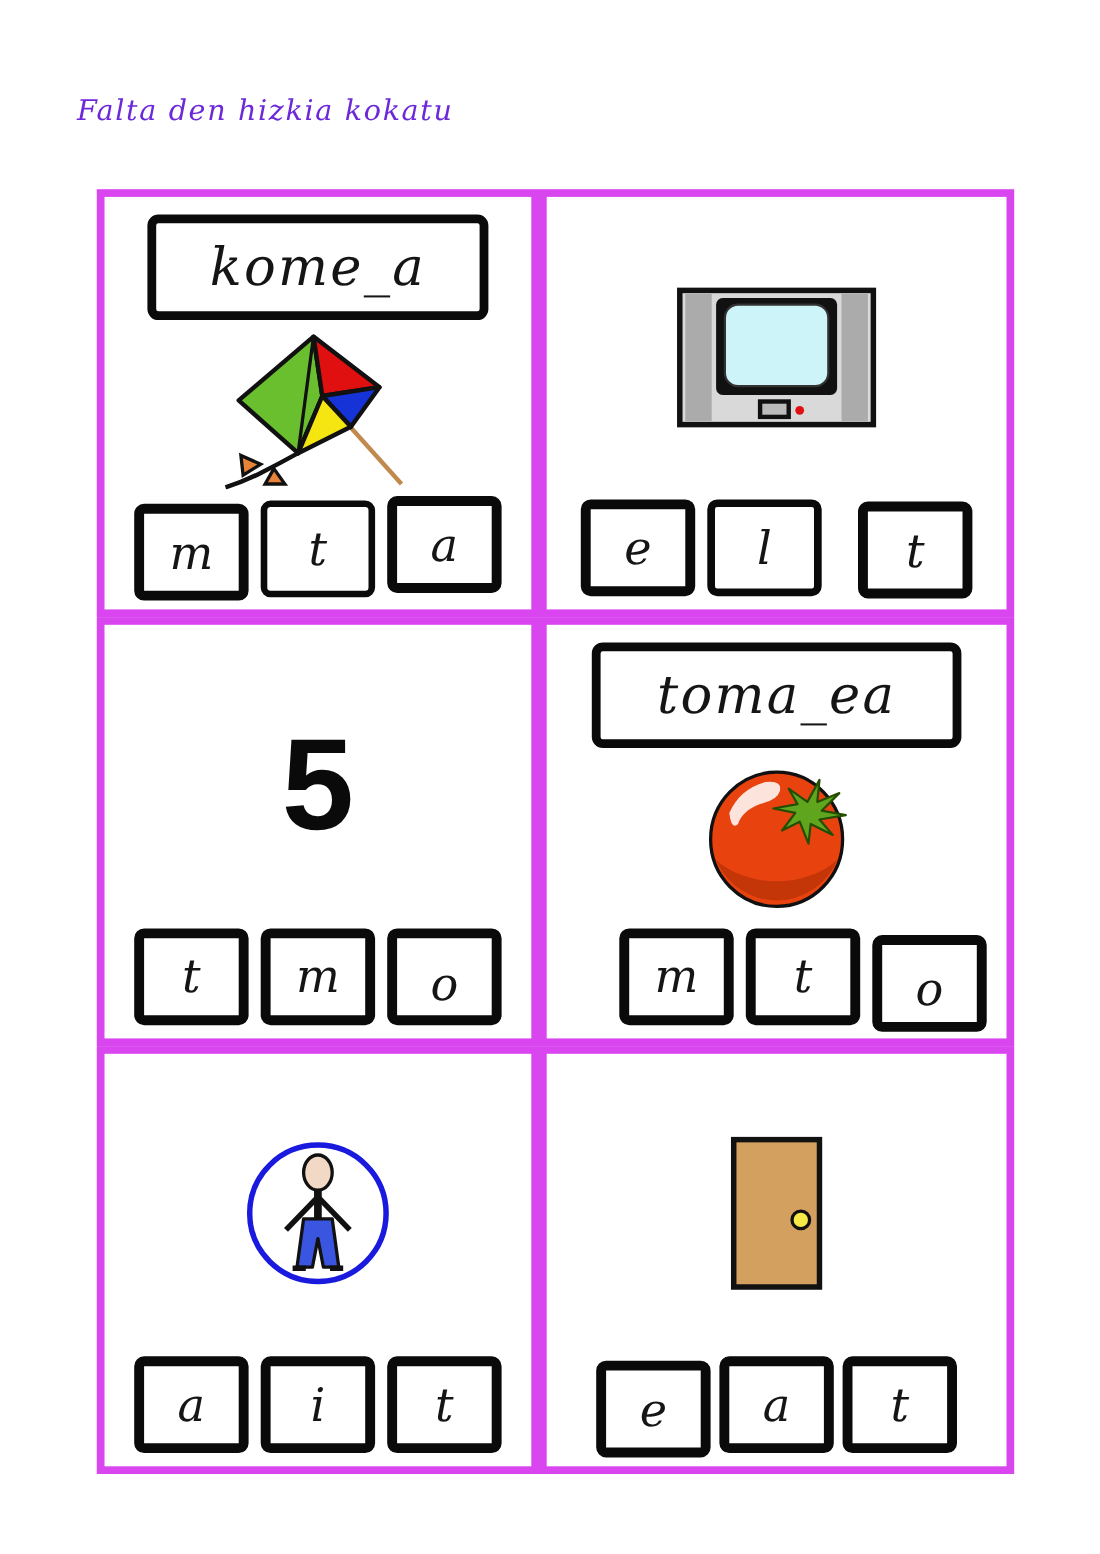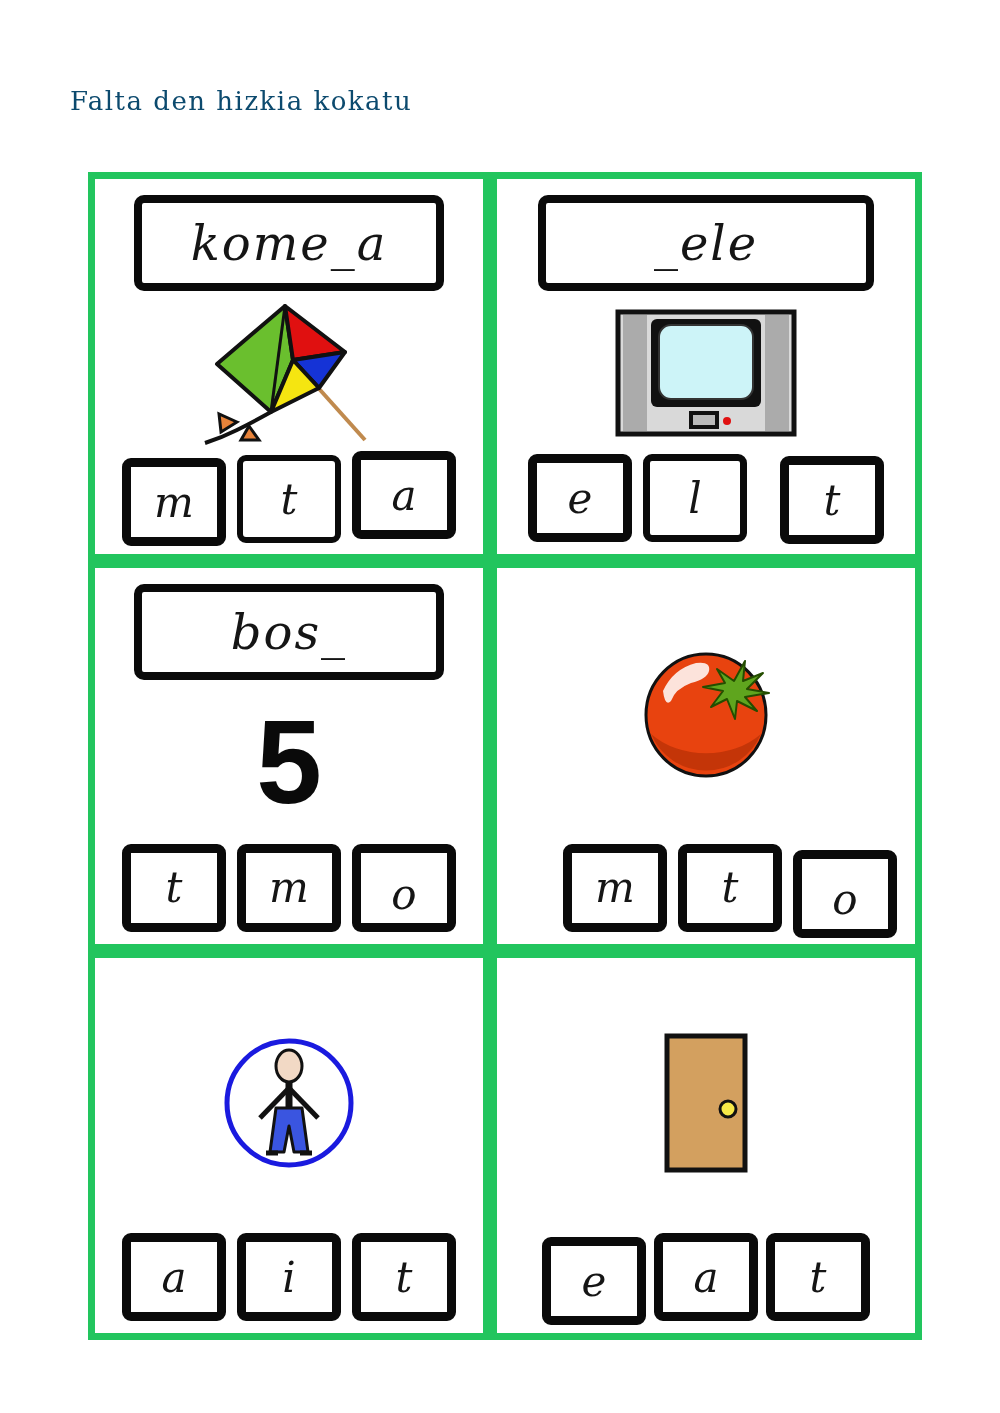--- a/index.html
+++ b/index.html
@@ -1,34 +1,34 @@
 <!DOCTYPE html>
 <html><head>
 <meta charset="utf-8">
 <style>
   * { margin: 0; padding: 0; box-sizing: border-box; }
   html,body { width: 1000px; height: 1413px; background: #ffffff; font-family: "DejaVu Serif", serif; }
   body { position: relative; overflow: hidden; }
 
   .worksheet-title {
     position: absolute; left: 70px; top: 86px;
-    font-size: 26px; color: #0c4a6e;
+    font-style: italic; font-size: 26px; color: #6d28d9;
     letter-spacing: 1.5px;
   }
 
   .card-grid {
     position: absolute; left: 88px; top: 172px;
     width: 834px; height: 1168px;
     display: grid;
     grid-template-columns: 1fr 1fr;
     grid-template-rows: 1fr 1fr 1fr;
   }
 
   .card {
-    border: 7px solid #22c55e;
+    border: 7px solid #d946ef;
     background: #ffffff;
     display: flex; flex-direction: column;
     align-items: center;
     padding: 16px 18px 8px 18px;
   }
 
   .word-box {
     width: 88%; min-height: 96px;
     border: 8px solid #0a0a0a; border-radius: 10px;
     background: #ffffff;
@@ -108,21 +108,20 @@
       <div class="letter-box">
           <span class="letter-glyph">t</span>
         </div>
       <div class="letter-box">
           <span class="letter-glyph">a</span>
         </div>
     </div>
   </div>
 
   <div class="card c2">
-    <div class="word-box">_ele</div>
     <div class="image-area">
       <svg width="182" height="128" viewBox="0 0 182 128">
         <rect x="3" y="3" width="176" height="122" fill="#d9d9d9" stroke="#111" stroke-width="5"></rect>
         <rect x="8" y="6" width="24" height="116" fill="#ababab"></rect>
         <rect x="150" y="6" width="24" height="116" fill="#ababab"></rect>
         <rect x="36" y="10" width="110" height="88" rx="6" fill="#111"></rect>
         <rect x="44" y="16" width="94" height="74" rx="12" fill="#cdf4f8" stroke="#333" stroke-width="2"></rect>
         <rect x="76" y="104" width="26" height="14" fill="#bbbbbb" stroke="#111" stroke-width="4"></rect>
         <circle cx="112" cy="112" r="4" fill="#e01010"></circle>
       </svg>
@@ -134,38 +133,38 @@
       <div class="letter-box">
           <span class="letter-glyph">l</span>
         </div>
       <div class="letter-box">
           <span class="letter-glyph">t</span>
         </div>
     </div>
   </div>
 
   <div class="card c3">
-    <div class="word-box">bos_</div>
     <div class="image-area">
       <div class="number-figure">5</div>
     </div>
     <div class="letter-row">
       <div class="letter-box">
           <span class="letter-glyph">t</span>
         </div>
       <div class="letter-box">
           <span class="letter-glyph">m</span>
         </div>
       <div class="letter-box">
           <span class="letter-glyph">o</span>
         </div>
     </div>
   </div>
 
   <div class="card c4">
+    <div class="word-box">toma_ea</div>
     <div class="image-area">
       <svg width="130" height="130" viewBox="0 0 130 130">
         <ellipse cx="65" cy="66" rx="60" ry="61" fill="#e8430f" stroke="#111" stroke-width="3"></ellipse>
         <path d="M10,85 A60 61 0 0 0 120,85 A75 60 0 0 1 10,85 Z" fill="#c43508"></path>
         <path d="M22,42 Q32,20 55,14 Q70,12 68,22 Q66,30 50,34 Q34,40 30,52 Q24,58 22,42 Z" fill="#ffffff" opacity="0.85"></path>
         <polygon points="93,32 104,12 102,32 122,24 106,40 128,44 104,48 116,62 96,52 94,70 86,50 70,58 82,42 62,38 84,34 76,20" fill="#5fa51e" stroke="#244d00" stroke-width="2" stroke-linejoin="round"></polygon>
       </svg>
     </div>
     <div class="letter-row">
       <div class="letter-box">

